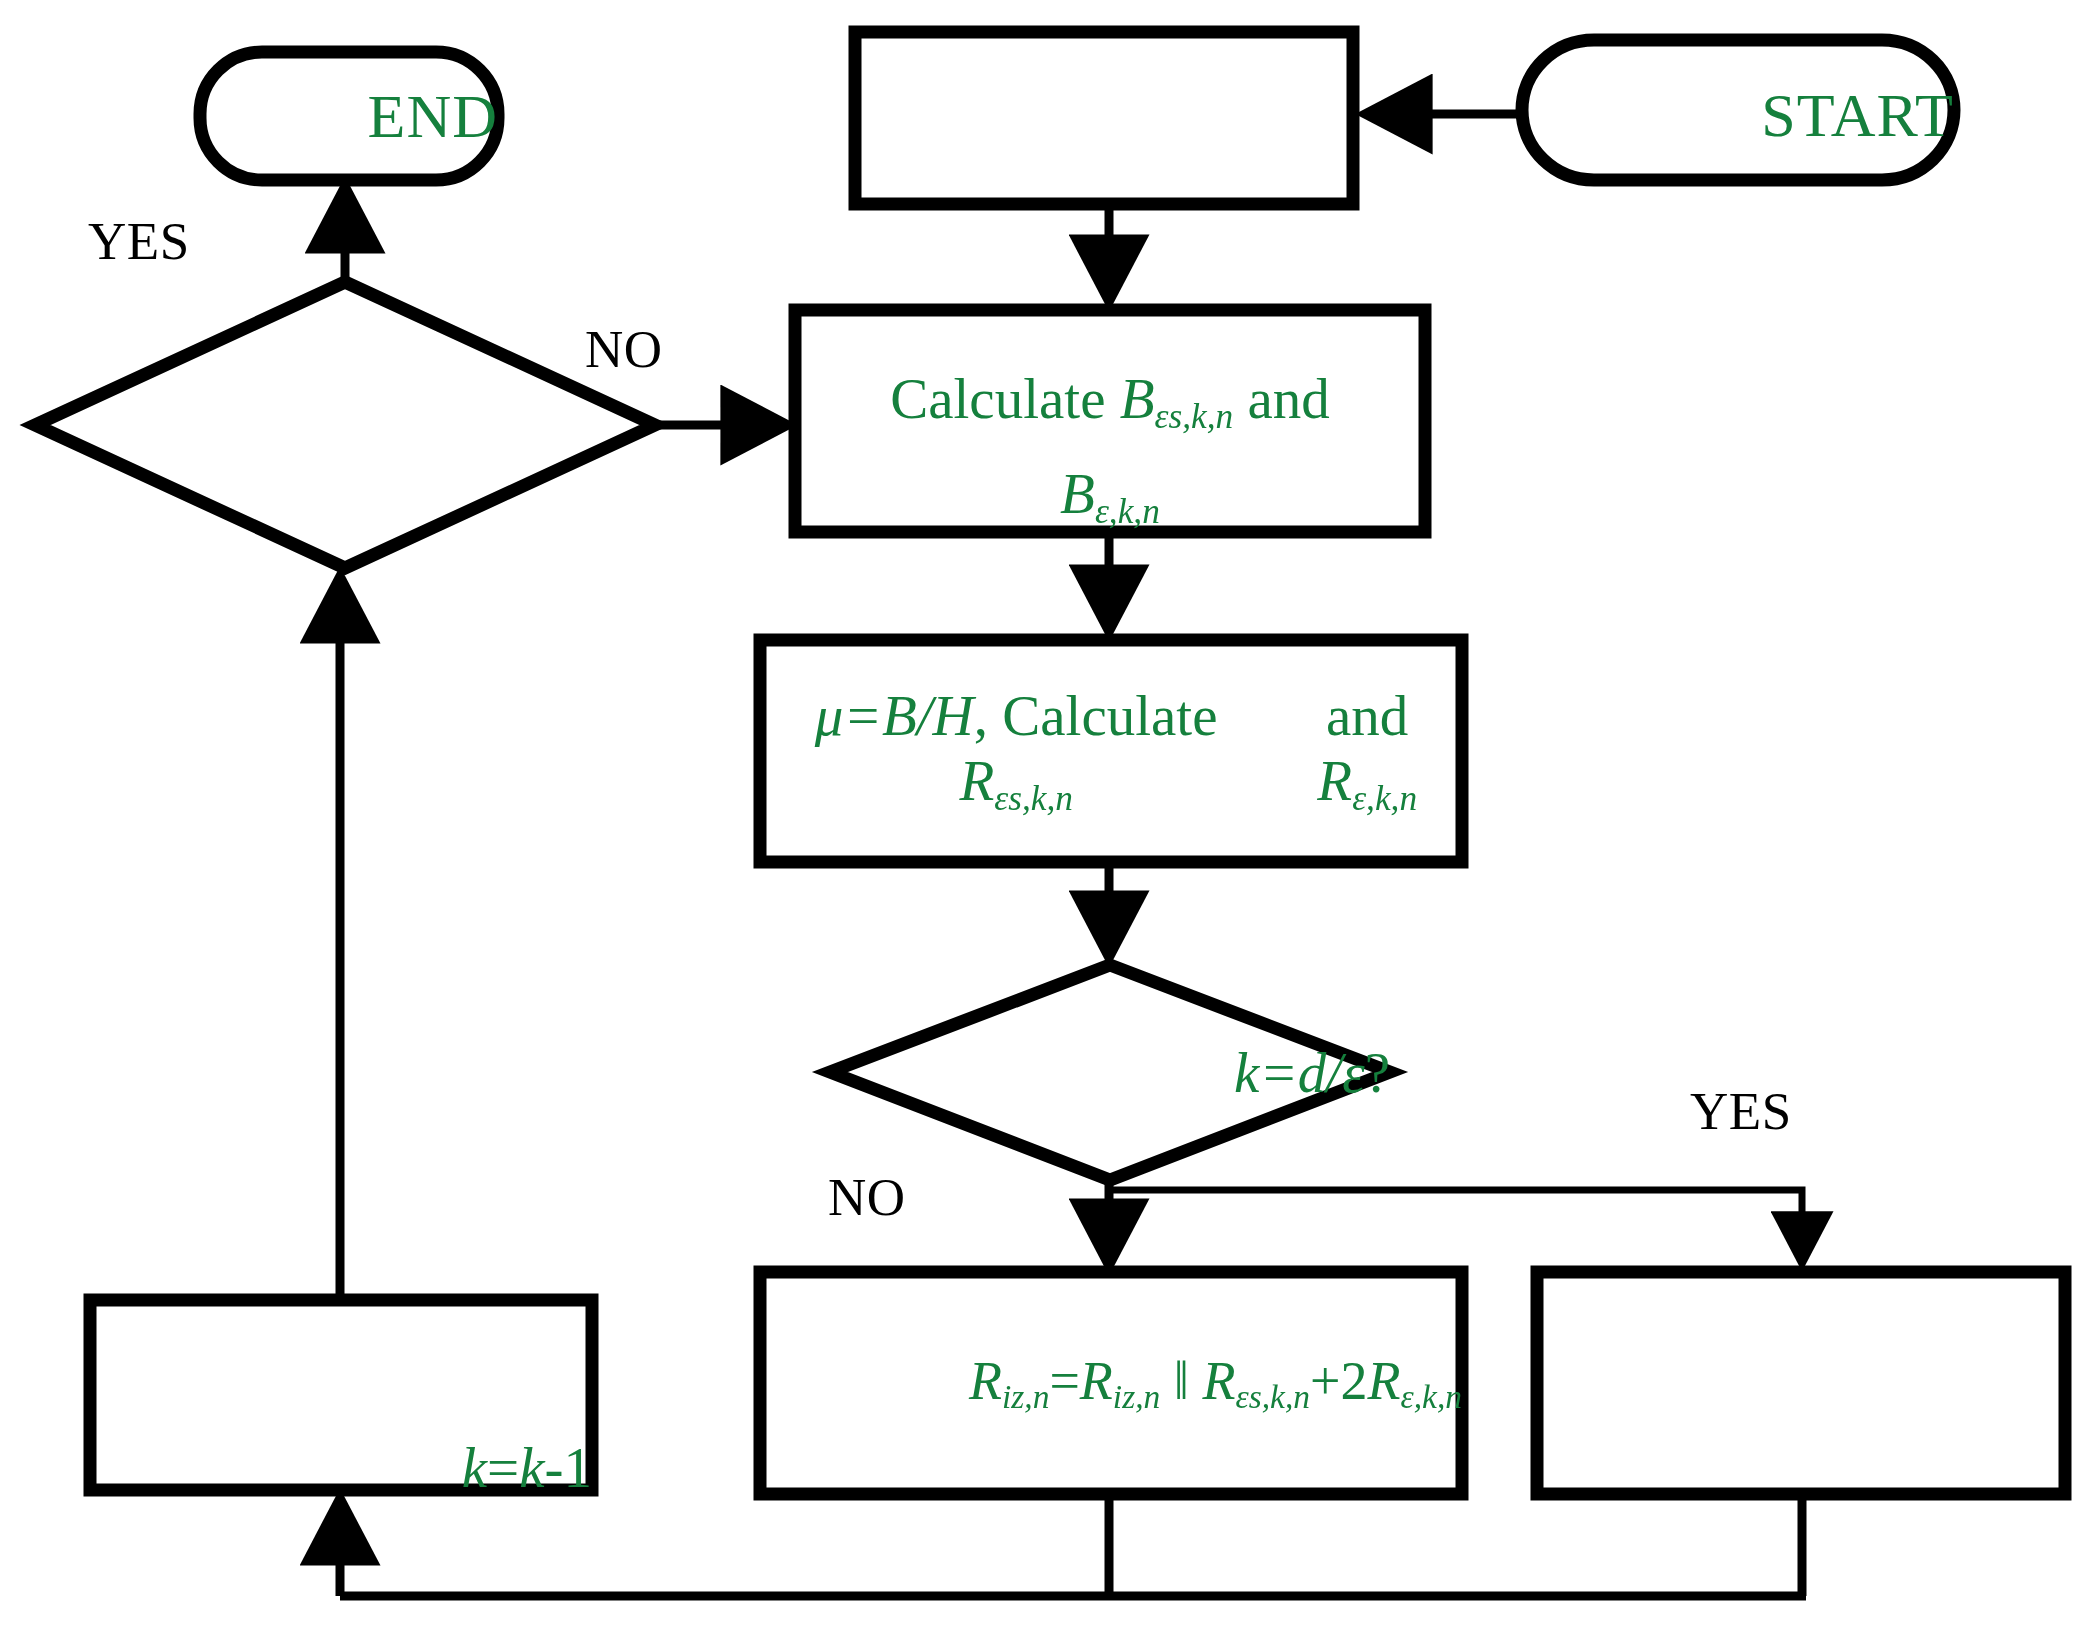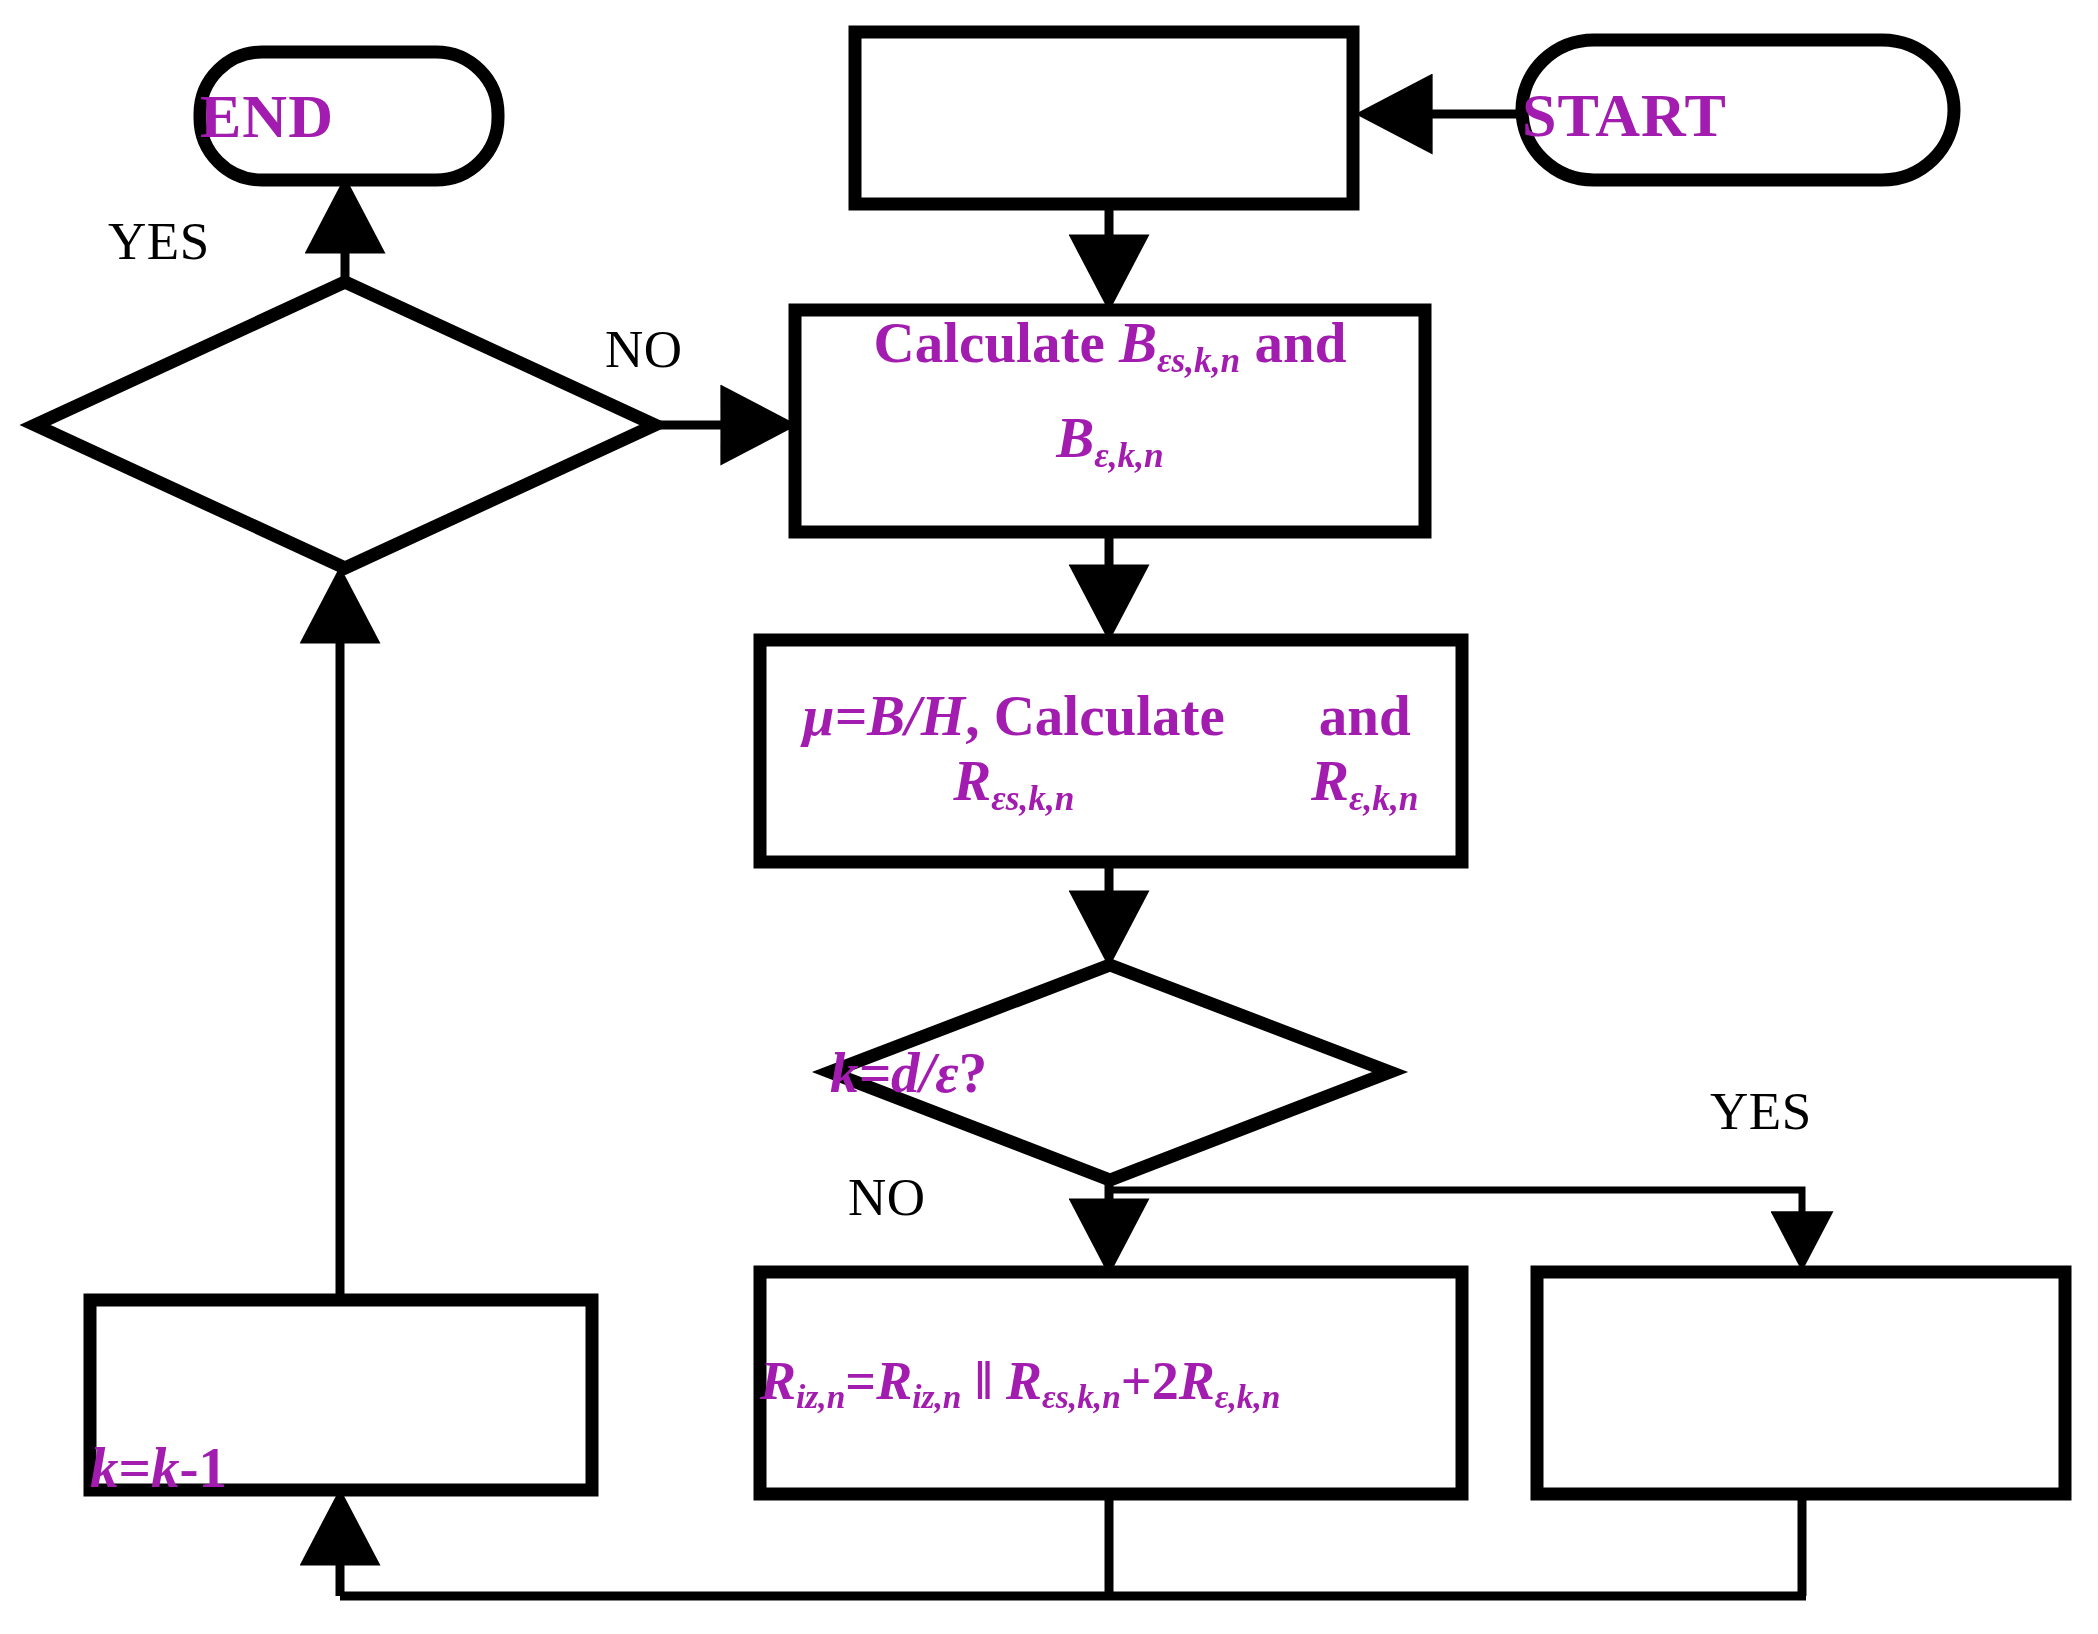--- a/index.html
+++ b/index.html
@@ -40,32 +40,30 @@
     fill: #000000;
     stroke: none;
   }
   .lbl {
     position: absolute;
     font-family: "Liberation Serif", "DejaVu Serif", serif;
     color: #000000;
     white-space: nowrap;
     line-height: 1.12;
     text-align: right;
-    margin-left: 20px;
   }
   .node-text {
     position: absolute;
     display: flex;
     align-items: center;
-    justify-content: flex-start;
+    justify-content: flex-end;
     text-align: center;
-    color: #a21caf;
+    color: #15803d;
     font-family: "Liberation Serif", "DejaVu Serif", serif;
     pointer-events: none;
-    font-weight: bold;
   }
   .it { font-style: italic; }
   sub {
     font-size: 0.62em;
     vertical-align: -0.28em;
     font-style: italic;
   }
   .yesno {
     font-size: 53px;
     letter-spacing: 0.5px;

